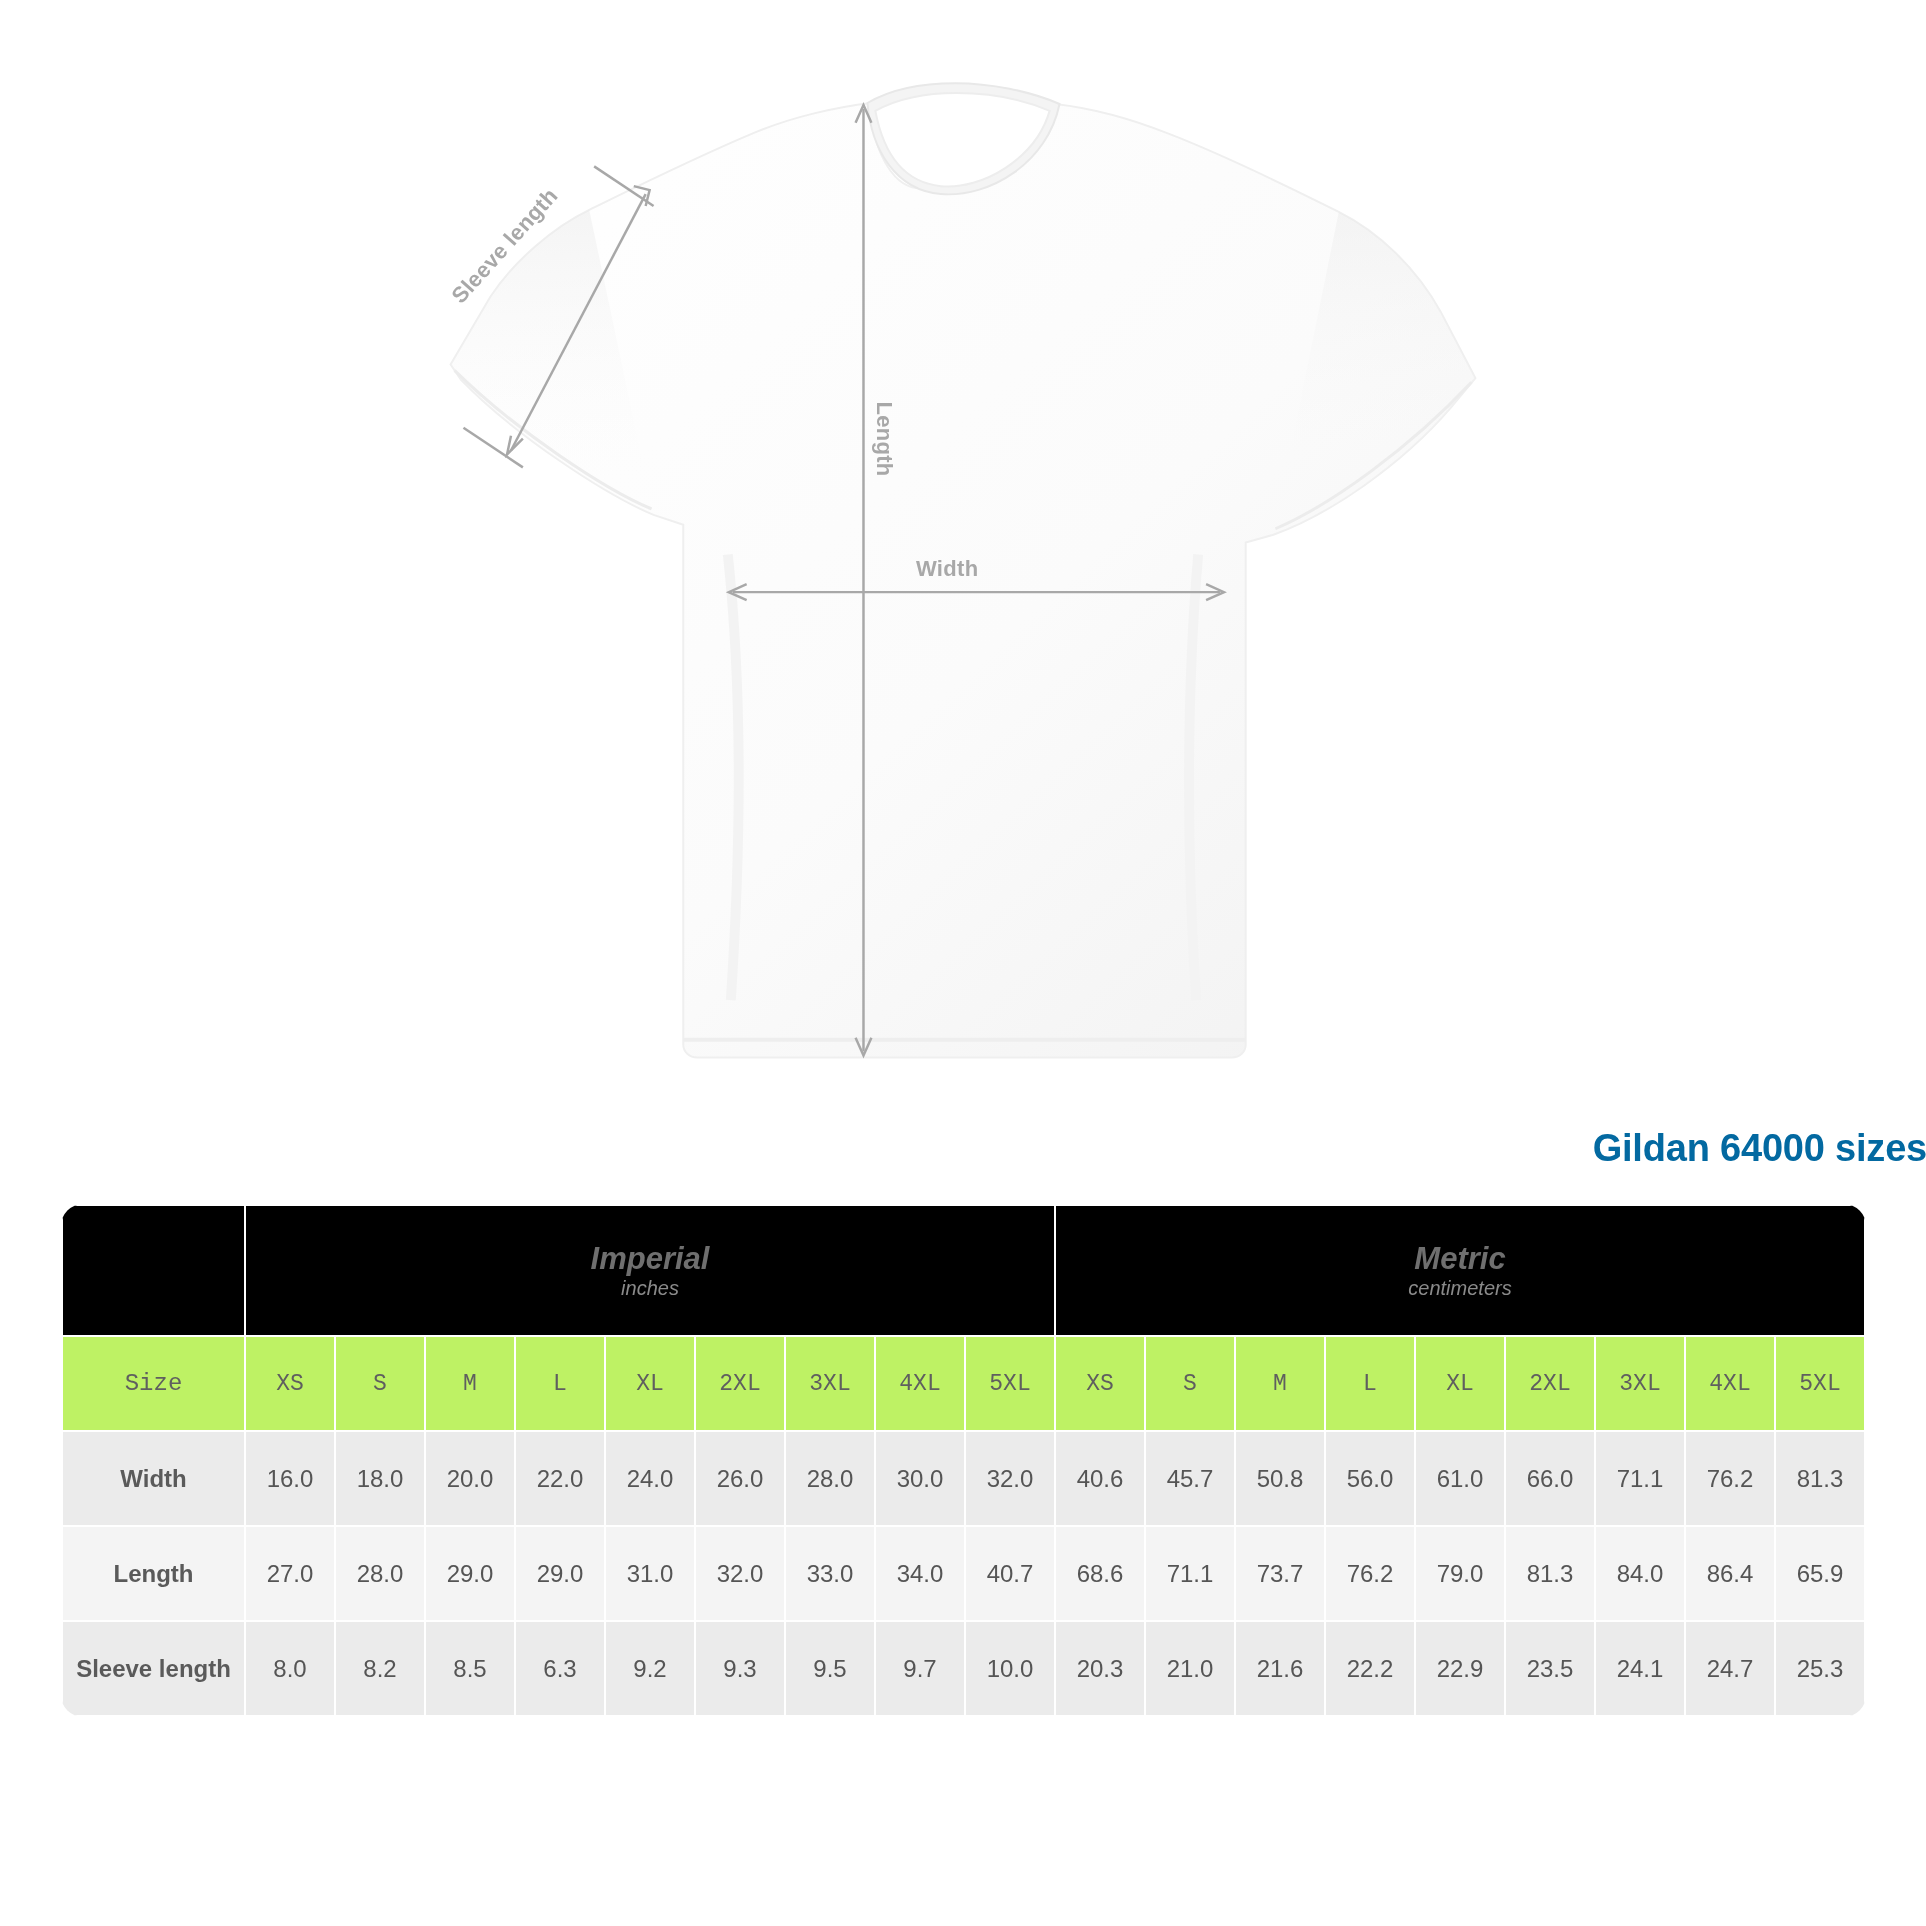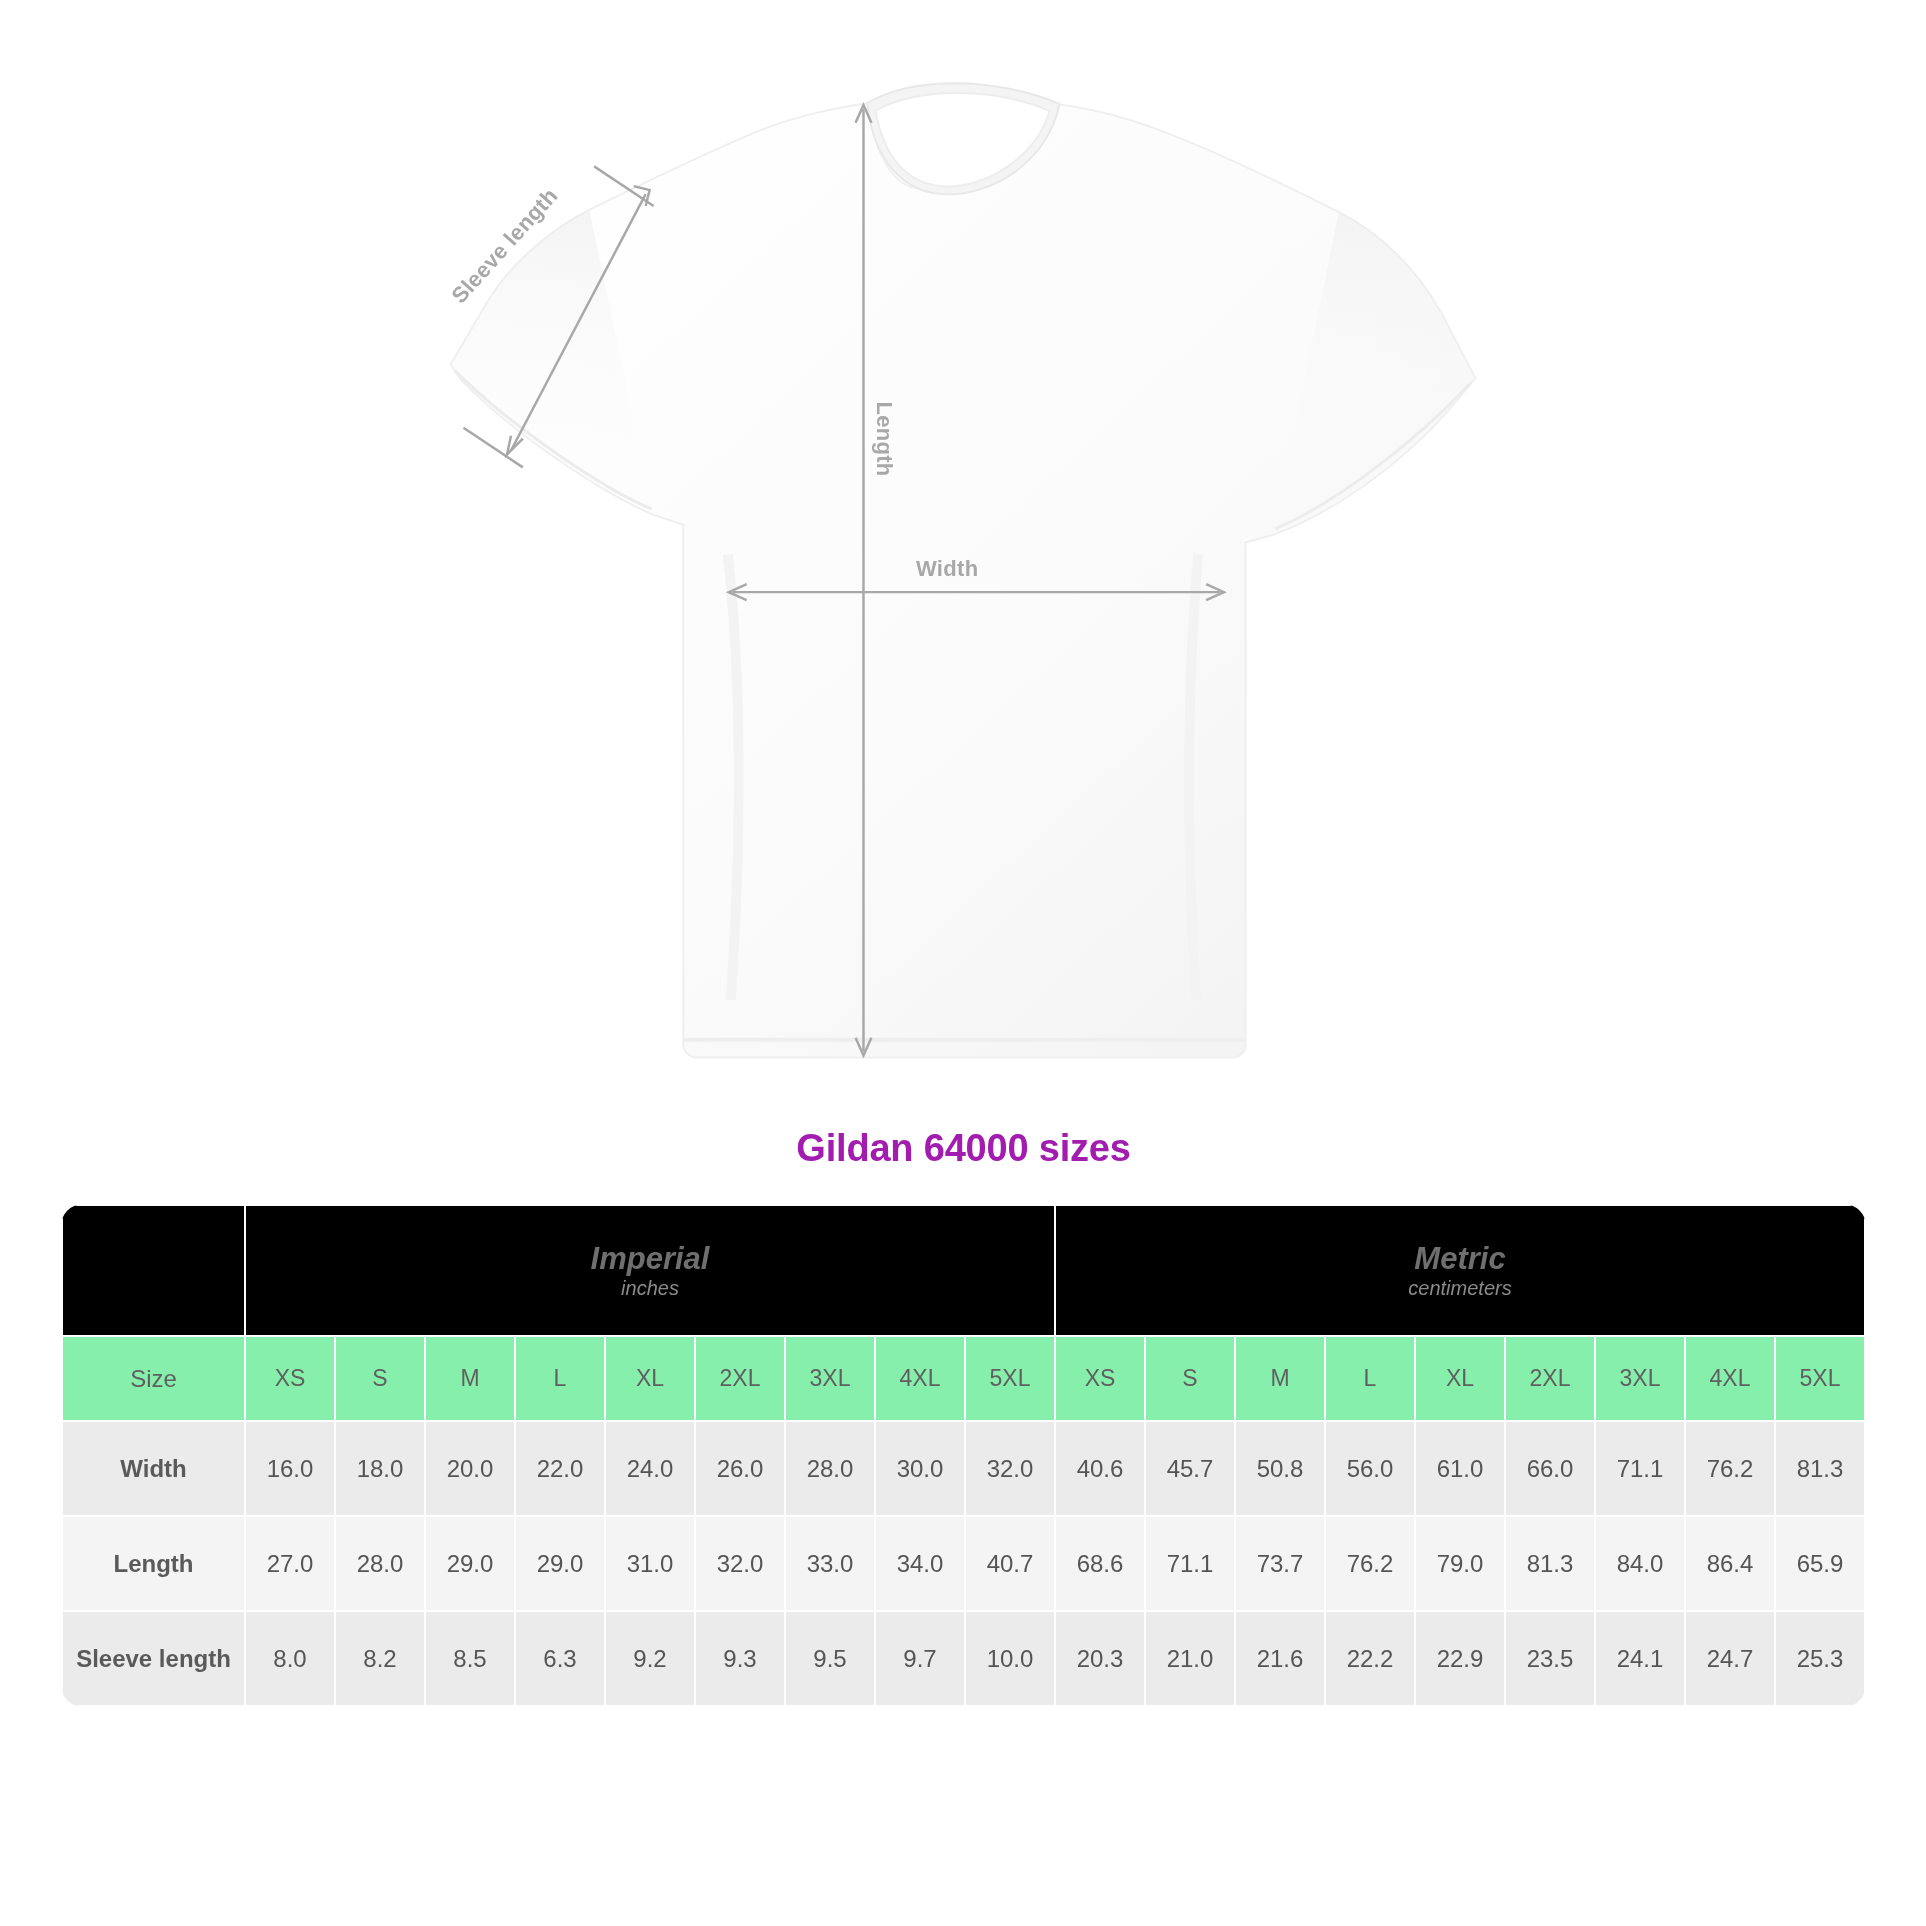--- a/index.html
+++ b/index.html
@@ -46,22 +46,23 @@
   .dim-label.width {
     left: 916px;
     top: 556px;
   }
 
   
   .title-block { text-align: center; margin-top: 18px; }
   .chart-title {
     font-size: 38px;
     font-weight: bold;
-    color: #a21caf;
+    color: #0369a1;
     letter-spacing: -0.2px;
+    text-align: right;
   }
   .chart-note {
     font-size: 21px;
     font-style: italic;
     color: #5c5c5c;
     margin-top: 20px;
   }
 
   
   .table-wrap {
@@ -95,25 +96,26 @@
     color: #6f6f6f;
   }
   .unit-sub {
     font-size: 20px;
     font-style: italic;
     color: #8a8a8a;
   }
 
   
   .head-row td {
-    background: #86efac;
-    height: 85px;
+    background: #bef264;
+    height: 95px;
     font-size: 23px;
     font-weight: bold;
     color: #5f5f5f;
+    font-family: Liberation Mono, monospace;
   }
   .head-row td.rowlabel { font-size: 24px; }
 
   
   .data-row td {
     height: 95px;
     font-size: 24px;
     color: #555555;
   }
   .data-row td.rowlabel {

